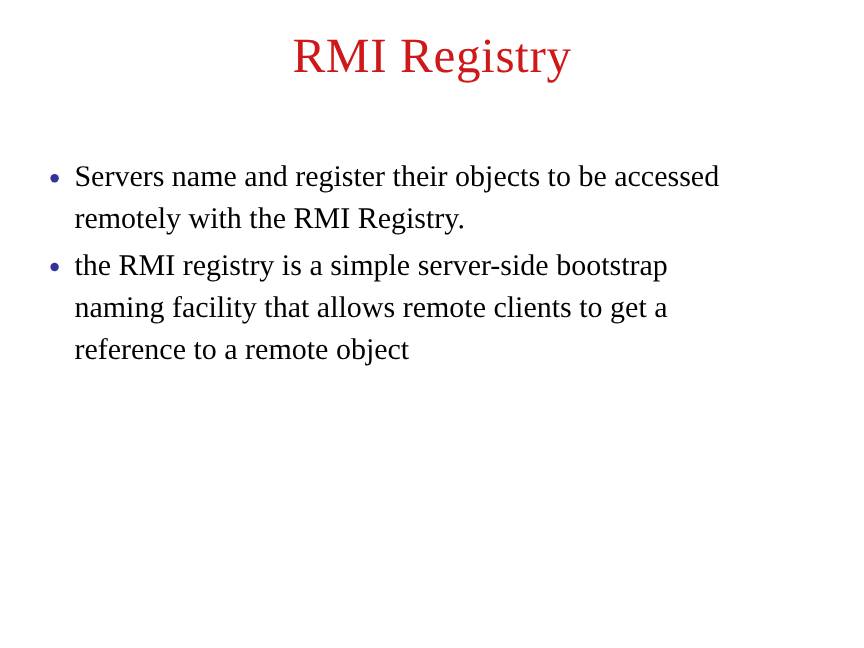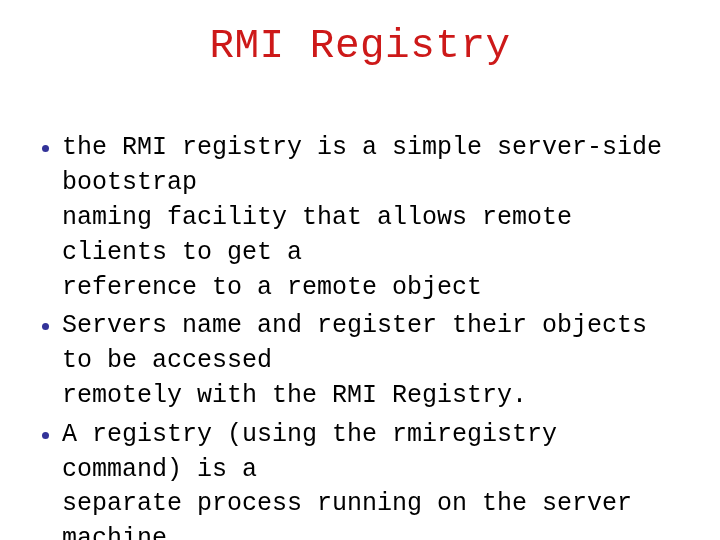--- a/index.html
+++ b/index.html
@@ -6,21 +6,21 @@
     margin: 0;
     padding: 0;
     background: #ffffff;
   }
   .slide {
     position: relative;
     width: 720px;
     height: 540px;
     background: var(--color-background, #ffffff);
     overflow: hidden;
-    font-family: Liberation Mono, monospace;
+    font-family: Liberation Serif, serif;
     border-radius: 32px;
   }
   .title {
     margin: 0;
     padding-top: 22px;
     text-align: center;
     font-size: 41px;
     line-height: 1.18;
     font-weight: normal;
     color: var(--color-title, #cd1919);
@@ -56,28 +56,23 @@
 </style>
 </head>
 <body>
 
 <div class="slide">
   <h1 class="title">RMI Registry</h1>
 
   <ul class="bullets">
     <li class="bullet-item">
       <span class="bullet-dot"></span>
-      <span class="bullet-text">the RMI registry is a simple server-side bootstrap
-naming facility that allows remote clients to get a
-reference to a remote object</span>
-    </li>
-    <li class="bullet-item">
-      <span class="bullet-dot"></span>
       <span class="bullet-text">Servers name and register their objects to be accessed
 remotely with the RMI Registry.</span>
     </li>
     <li class="bullet-item">
       <span class="bullet-dot"></span>
-      <span class="bullet-text">A registry (using the rmiregistry command) is a
-separate process running on the server machine.</span>
+      <span class="bullet-text">the RMI registry is a simple server-side bootstrap
+naming facility that allows remote clients to get a
+reference to a remote object</span>
     </li>
   </ul>
 </div>
 
 </body></html>

